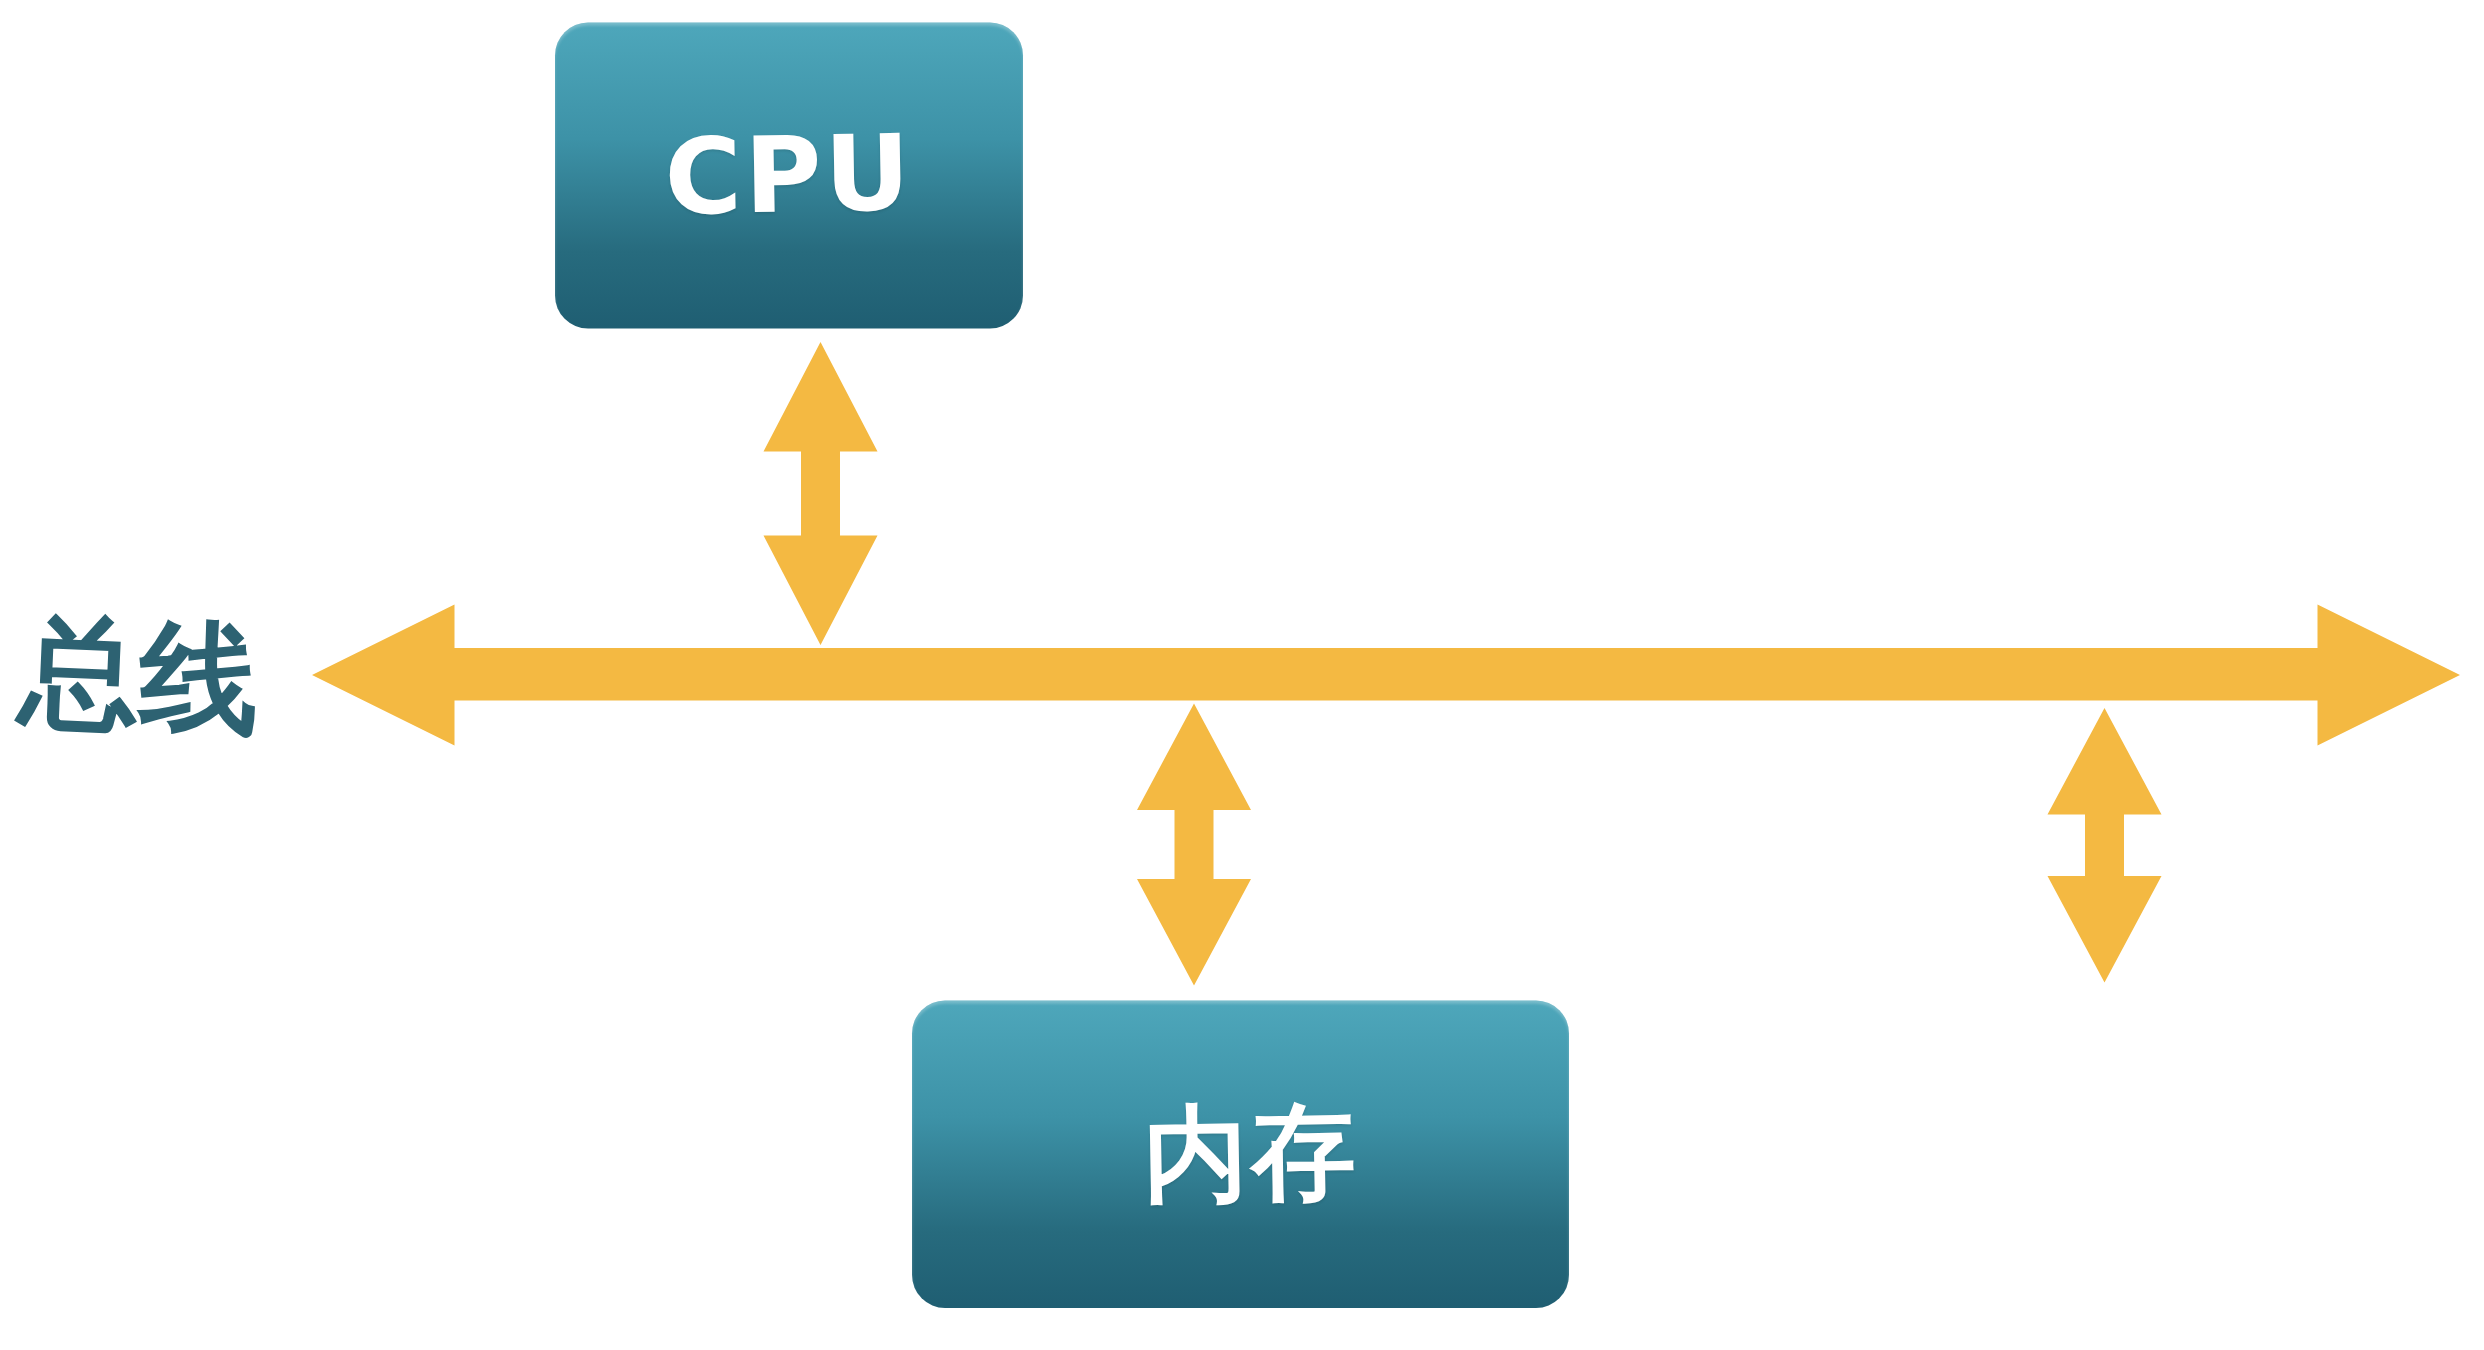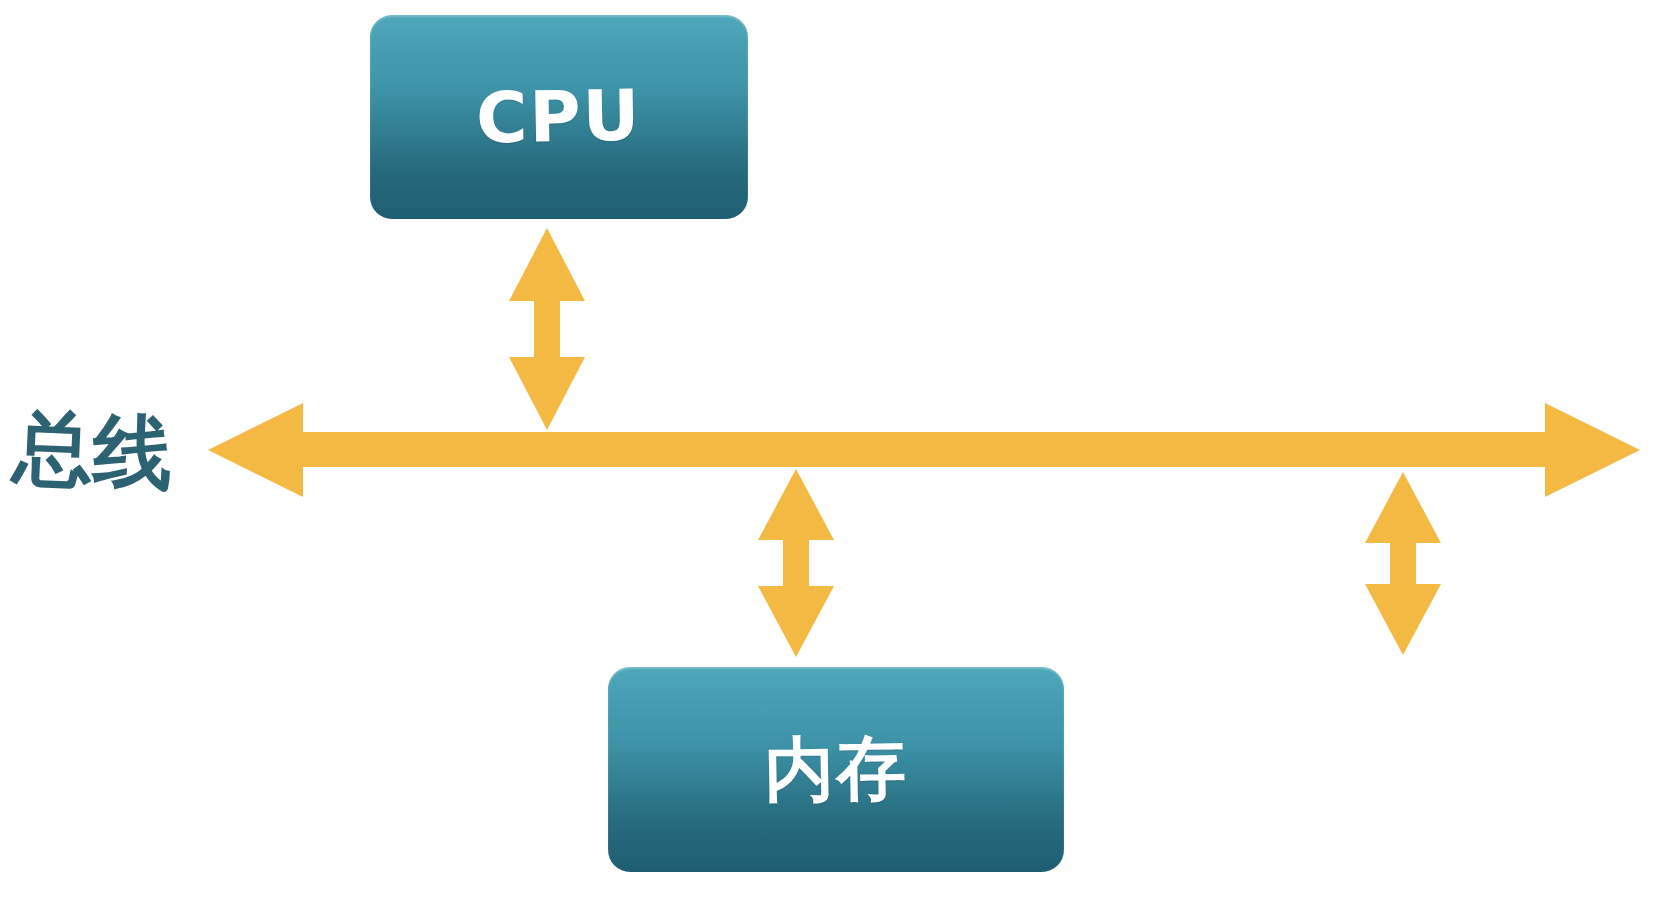--- a/index.html
+++ b/index.html
@@ -32,22 +32,22 @@
   }
   .node-label {
     color: #ffffff;
     font-weight: bold;
     font-size: 70px;
     letter-spacing: 2px;
     transform: rotate(-1deg);
     text-shadow: 0 1px 2px rgba(0,0,0,0.12);
     white-space: nowrap;
   }
-  #cpu-box { left: 370px; top: 15px;  width: 378px; height: 204px; }
-  #mem-box { left: 608px; top: 667px; width: 456px; height: 205px; }
+  #cpu-box { left: 370px; top: 15px;  width: 312px; height: 204px; }
+  #mem-box { left: 608px; top: 667px; width: 424px; height: 205px; padding-left: 14px; }
   #io-box  { left: 1229px; top: 660px; width: 379px; height: 203px; }
 
   #bus-label {
     position: absolute;
     left: 8px;
     top: 398px;
     width: 170px;
     text-align: center;
     color: #2d6272;
     font-weight: bold;

